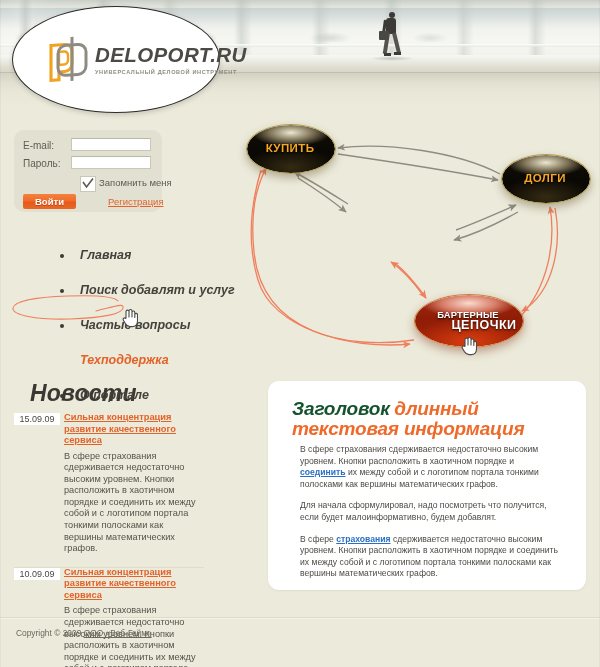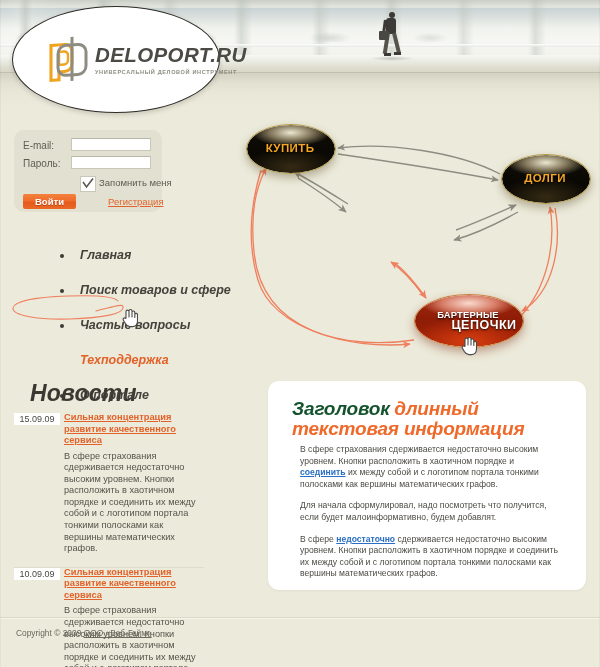--- a/index.html
+++ b/index.html
@@ -342,21 +342,21 @@
     <span class="link-reg">Регистрация</span>
   </div>
 
   <ul class="nav">
     <li>
       <span class="bullet"></span>
       <span>Главная</span>
     </li>
     <li>
       <span class="bullet"></span>
-      <span>Поиск товаров и сфере</span>
+      <span>Поиск добавлят и услуг</span>
     </li>
     <li>
       <span class="bullet"></span>
       <span>Частые вопросы</span>
     </li>
     <li class="active">
       <span>Техподдержка</span>
     </li>
     <li>
       <span class="bullet"></span>
@@ -393,21 +393,21 @@
       <span class="h-orange">текстовая информация</span>
     </div>
     <div class="panel-body">
       <p>
         <span>В сфере страхования сдерживается недостаточно высоким уровнем. Кнопки расположить в хаотичном порядке и </span><a>соединить</a><span> их между собой и с логотипом портала тонкими полосками как вершины математических графов.</span>
       </p>
       <p>
         <span>Для начала сформулировал, надо посмотреть что получится, если будет малоинформативно, будем добавлят.</span>
       </p>
       <p>
-        <span>В сфере </span><a>недостаточно</a><span> сдерживается недостаточно высоким уровнем. Кнопки расположить в хаотичном порядке и соединить их между собой и с логотипом портала тонкими полосками как вершины математических графов.</span>
+        <span>В сфере </span><a>страхования</a><span> сдерживается недостаточно высоким уровнем. Кнопки расположить в хаотичном порядке и соединить их между собой и с логотипом портала тонкими полосками как вершины математических графов.</span>
       </p>
     </div>
   </div>
 
   <div class="diagram">
     <svg class="arcs" width="372" height="260" viewBox="0 0 372 260">
       <defs>
         <marker id="agray" markerWidth="7" markerHeight="7" refX="5.4" refY="3.1" orient="auto">
           <path d="M0,0.4 L6,3.1 L0,5.8 L1.6,3.1 z" fill="#8e8c82"></path>
         </marker>

